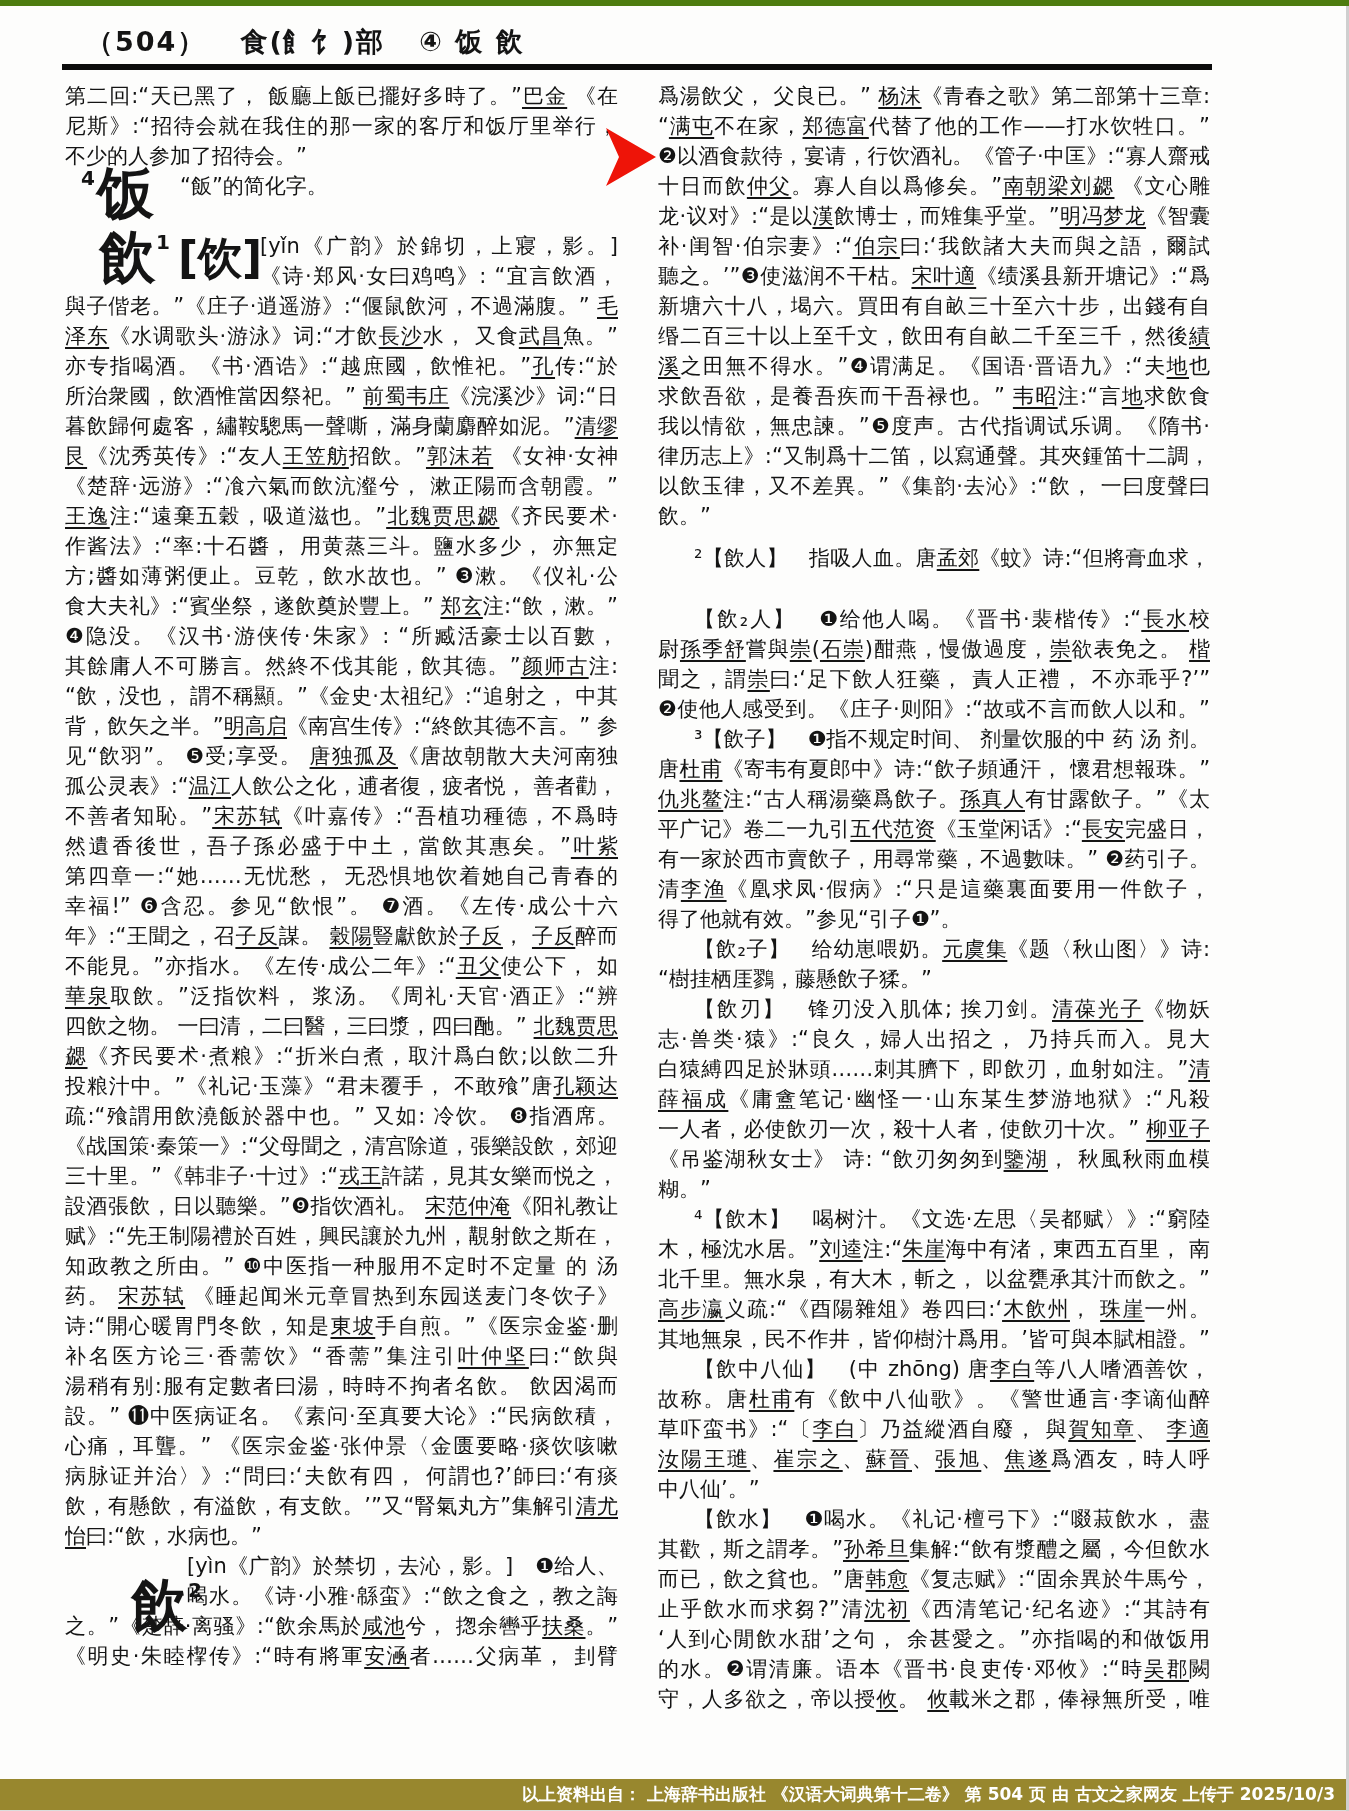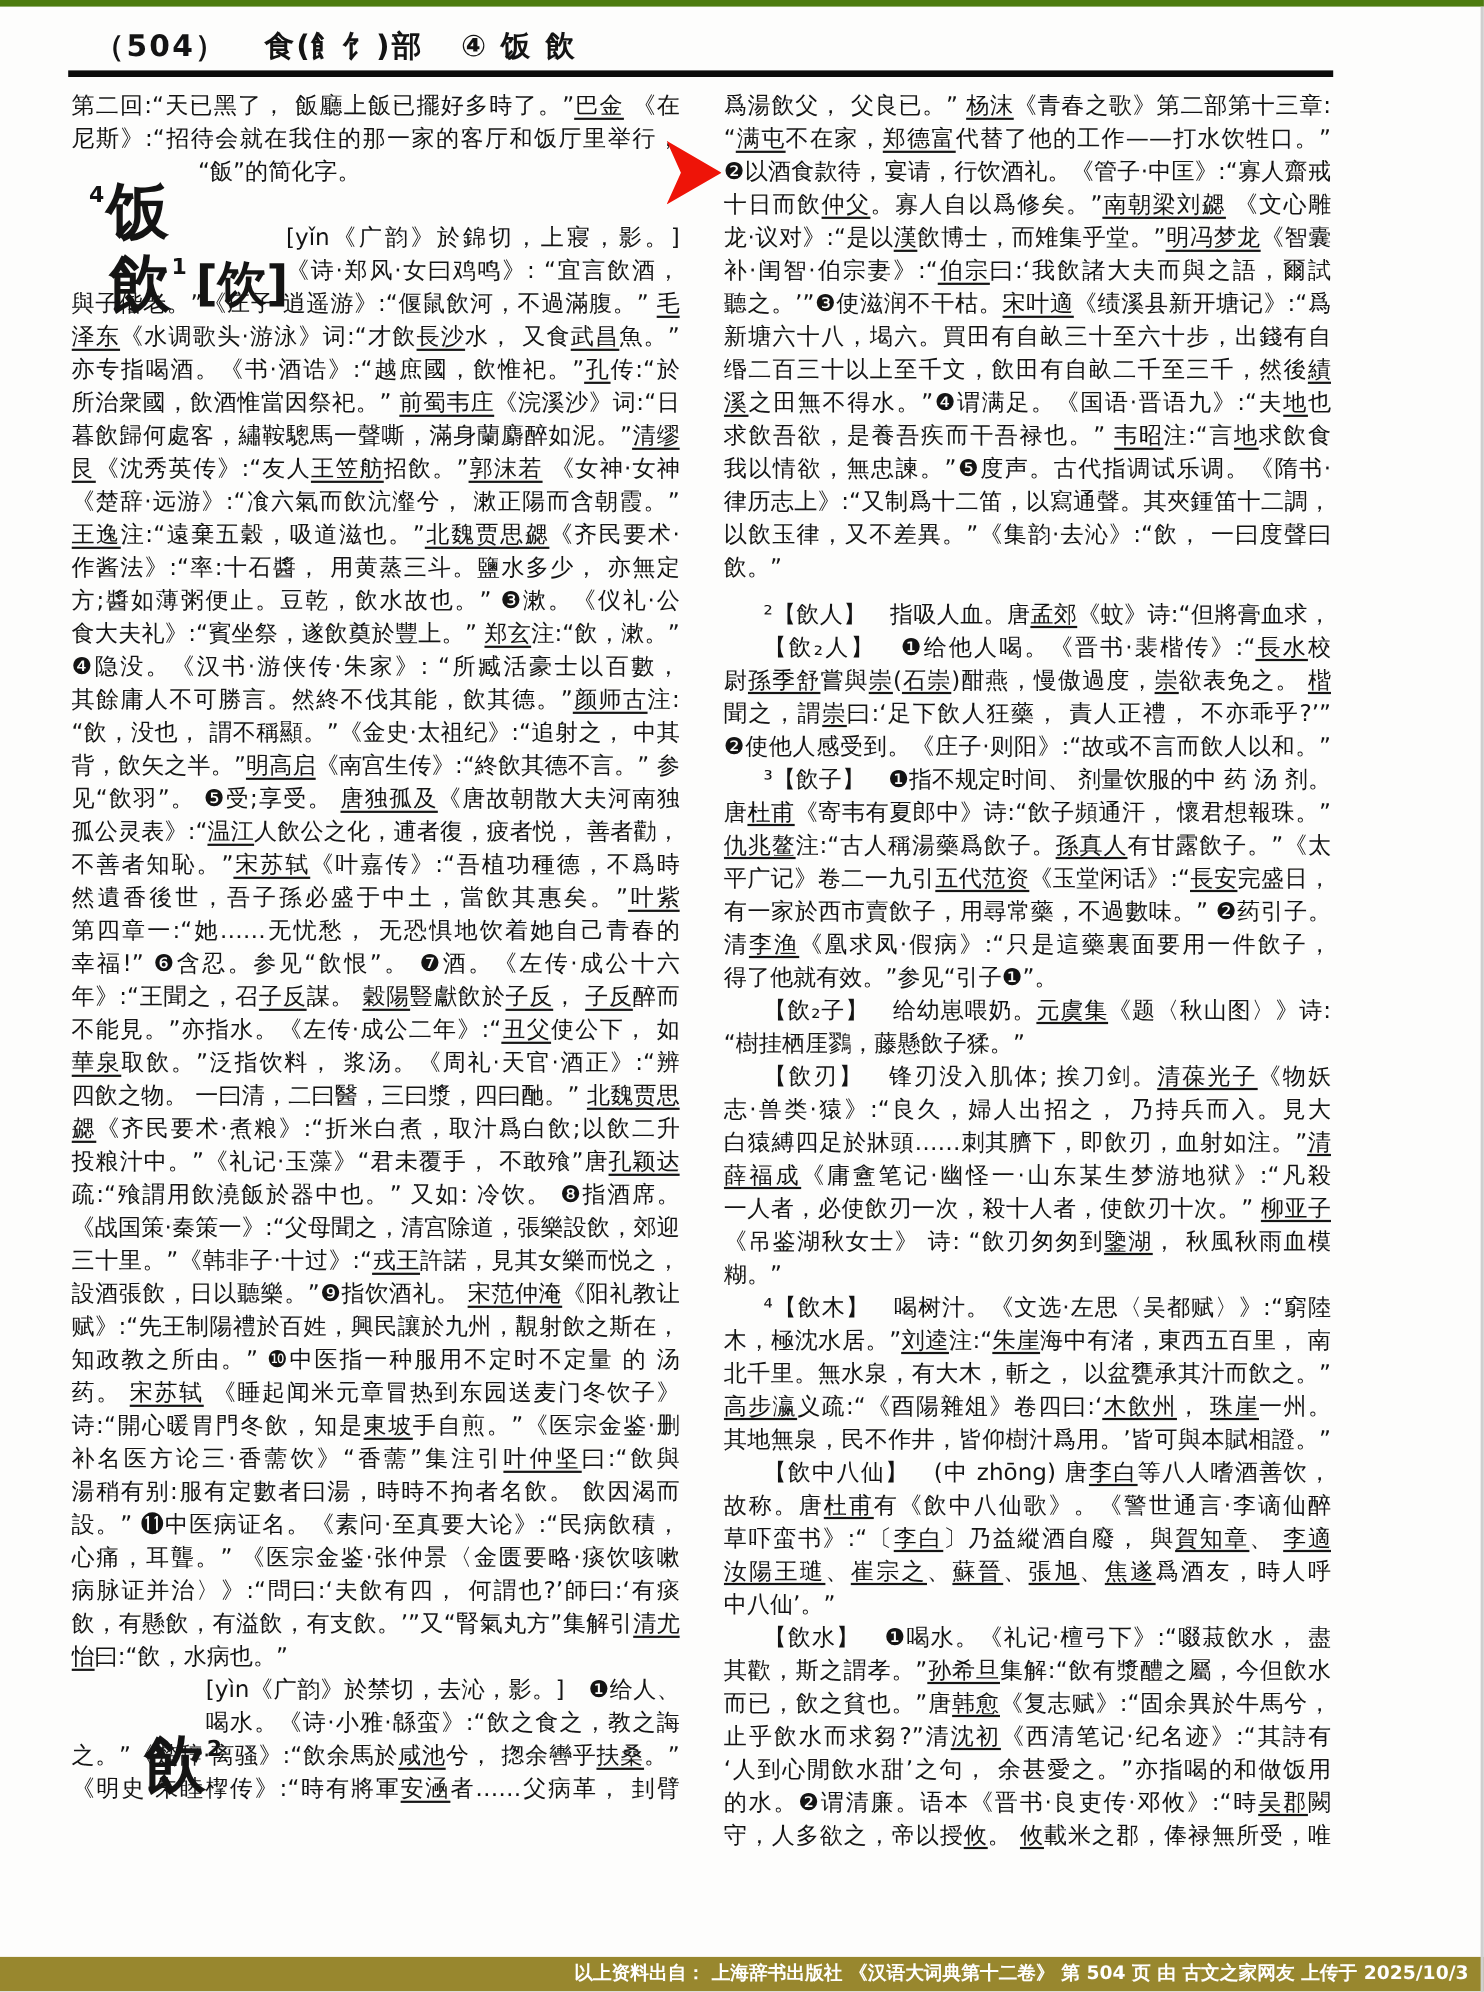--- a/index.html
+++ b/index.html
@@ -90,20 +90,21 @@
     <span>（504）</span><span>食(飠饣)部</span><span>④ 饭 飲</span>
   </div>
   <div class="header-rule"></div>
 
   <div class="col" id="col-left">
     <div class="headword" id="hw-fan"><sup>4</sup><span class="big">饭</span></div>
     <div class="headword" id="hw-yin1"><span class="big">飲</span><sup>1</sup><span class="variant">[饮]</span></div>
     <div class="headword" id="hw-yin2"><span class="big">飲</span><sup>2</sup></div>
   <div class="line">第二回:“天已黑了， 飯廳上飯已擺好多時了。”<u>巴金</u> 《在</div>
       <div class="line">尼斯》:“招待会就在我住的那一家的客厅和饭厅里举行，</div>
+      <div class="line short">不少的人参加了招待会。”</div>
       <div class="line short" style="padding-left: 115px;">“飯”的简化字。</div>
       <div class="line">&nbsp;</div>
       <div class="line" style="padding-left: 195px;">[yǐn《广韵》於錦切，上寢，影。]　❶喝。</div>
       <div class="line" style="padding-left: 195px;">《诗·郑风·女曰鸡鸣》: “宜言飲酒，</div>
       <div class="line">與子偕老。”《庄子·逍遥游》:“偃鼠飲河，不過滿腹。” <u>毛</u></div>
       <div class="line"><u>泽东</u>《水调歌头·游泳》词:“才飲<u>長沙</u>水， 又食<u>武昌</u>魚。”</div>
       <div class="line">亦专指喝酒。《书·酒诰》:“越庶國，飲惟祀。”<u>孔</u>传:“於</div>
       <div class="line">所治衆國，飲酒惟當因祭祀。” <u>前蜀韦庄</u>《浣溪沙》词:“日</div>
       <div class="line">暮飲歸何處客，繡鞍驄馬一聲嘶，滿身蘭麝醉如泥。”<u>清缪</u></div>
       <div class="line"><u>艮</u>《沈秀英传》:“友人<u>王笠舫</u>招飲。”<u>郭沫若</u> 《女神·女神</div>
@@ -159,21 +160,21 @@
       <div class="line">聽之。’”❸使滋润不干枯。<u>宋叶適</u>《绩溪县新开塘记》:“爲</div>
       <div class="line">新塘六十八，堨六。買田有自畝三十至六十步，出錢有自</div>
       <div class="line">缗二百三十以上至千文，飲田有自畝二千至三千，然後<u>績</u></div>
       <div class="line"><u>溪</u>之田無不得水。”❹谓满足。《国语·晋语九》:“夫<u>地</u>也</div>
       <div class="line">求飲吾欲，是養吾疾而干吾禄也。” <u>韦昭</u>注:“言<u>地</u>求飲食</div>
       <div class="line">我以情欲，無忠諫。”❺度声。古代指调试乐调。《隋书·</div>
       <div class="line">律历志上》:“又制爲十二笛，以寫通聲。其夾鍾笛十二調，</div>
       <div class="line">以飲玉律，又不差異。”《集韵·去沁》:“飲， 一曰度聲曰</div>
       <div class="line short">飲。”</div>
       <div class="line gap" style="padding-left: 36px;">²【飲人】　指吸人血。唐<u>孟郊</u>《蚊》诗:“但將膏血求，</div>
-      <div class="line" style="padding-left: 36px;">【飲₂人】　❶给他人喝。《晋书·裴楷传》:“<u>長水</u>校</div>
+      <div class="line" style="padding-left: 36px; margin-top: 31px;">【飲₂人】　❶给他人喝。《晋书·裴楷传》:“<u>長水</u>校</div>
       <div class="line">尉<u>孫季舒</u>嘗與<u>崇</u>(<u>石崇</u>)酣燕，慢傲過度，<u>崇</u>欲表免之。 <u>楷</u></div>
       <div class="line">聞之，謂<u>崇</u>曰:‘足下飲人狂藥， 責人正禮， 不亦乖乎?’”</div>
       <div class="line">❷使他人感受到。《庄子·则阳》:“故或不言而飲人以和。”</div>
       <div class="line" style="padding-left: 36px;">³【飲子】　❶指不规定时间、 剂量饮服的中 药 汤 剂。</div>
       <div class="line">唐<u>杜甫</u>《寄韦有夏郎中》诗:“飲子頻通汗， 懷君想報珠。”</div>
       <div class="line"><u>仇兆鳌</u>注:“古人稱湯藥爲飲子。<u>孫真人</u>有甘露飲子。”《太</div>
       <div class="line">平广记》卷二一九引<u>五代范资</u>《玉堂闲话》:“<u>長安</u>完盛日，</div>
       <div class="line">有一家於西市賣飲子，用尋常藥，不過數味。” ❷药引子。</div>
       <div class="line">清<u>李渔</u>《凰求凤·假病》:“只是這藥裏面要用一件飲子，</div>
       <div class="line short">得了他就有效。”参见“引子❶”。</div>

